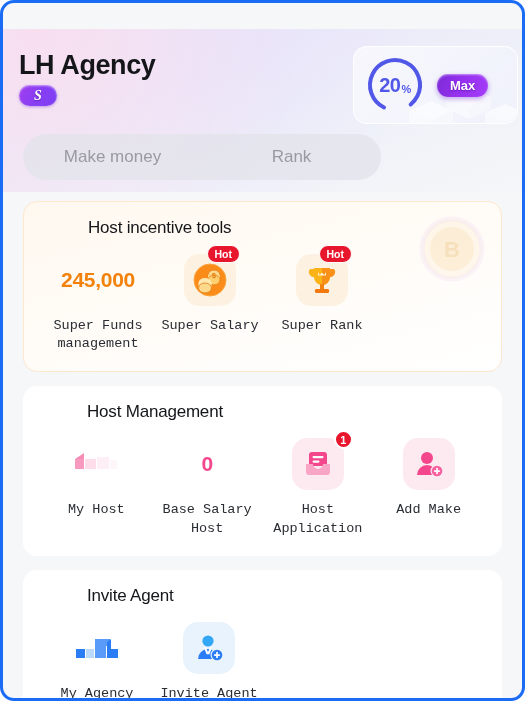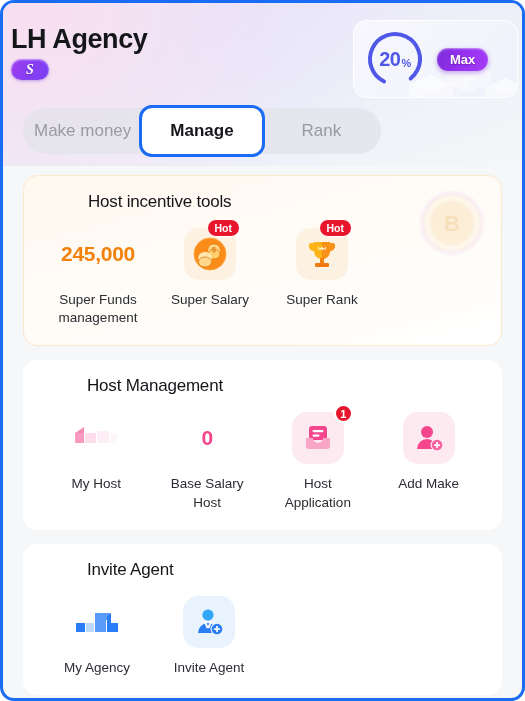--- a/index.html
+++ b/index.html
@@ -18,21 +18,22 @@
     background: #f6f7f9;
   }
   
   .header {
     position: relative;
     height: 163px;
     background:
       radial-gradient(circle at 6% 0%, #f7dff0 0%, rgba(247,223,240,0) 52%),
       radial-gradient(circle at 42% -10%, #e8e4fb 0%, rgba(232,228,251,0) 60%),
       linear-gradient(160deg, #f4e6f4 0%, #eceaf9 34%, #eef1f8 62%, #f5f6f9 100%);
-    padding: 22px 20px 0 8px;
+    padding: 22px 20px 0 16px;
+    margin-top: 26px;
   }
   .title-row { display: flex; flex-direction: column; gap: 6px; }
   .agency-title {
     font-size: 27px; font-weight: 700; color: #14161a;
     letter-spacing: -0.4px; line-height: 1.05;
   }
   .s-badge {
     width: 38px; height: 21px; border-radius: 11px;
     background: linear-gradient(120deg, #a23df0 0%, #8a3ef2 45%, #7b3ff5 100%);
     box-shadow: 0 1px 3px rgba(122,60,220,.45), inset 0 1px 2px rgba(255,255,255,.55);
@@ -139,21 +140,21 @@
   .tile .iconbox.pinkbg { background: #fdeaf1; }
   .tile .iconbox.bluebg { background: #e9f3fe; }
   .tile .bignum {
     height: 52px; display: flex; align-items: center; justify-content: center;
     font-size: 21px; font-weight: 700; letter-spacing: -.3px;
   }
   .bignum.orange { color: #f2820c; }
   .bignum.pink   { color: #f4468d; }
   .tile .label {
     margin-top: 11px; text-align: center;
-    font-size: 13.5px; color: #2a2d33; line-height: 1.35;
+    font-size: 13.5px; color: #2a2d33; line-height: 1.35; font-family: Liberation Mono, monospace;
   }
   .hot {
     position: absolute; top: -9px; right: -4px;
     background: #e8162d; color: #fff;
     font-size: 10.5px; font-weight: 700;
     padding: 2px 7px; border-radius: 9px;
     border: 1.5px solid #fff;
     line-height: 1.15;
   }
   .count-badge {
@@ -203,21 +204,20 @@
           <span>20</span>
             <i>%</i>
         </div>
       </div>
 
       <div class="max-pill">Max</div>
     </div>
 
     <div class="tabbar">
       <div class="tab">Make money</div>
-      <div class="tab active focused">Manage</div>
       <div class="tab">Rank</div>
     </div>
   </div>
 
   <div class="card incentive">
     <svg class="deco-coin" viewBox="0 0 74 74">
       <circle cx="37" cy="37" r="30" fill="#fbe6c4" opacity=".55"></circle>
       <circle cx="37" cy="37" r="22" fill="#f7d79e" opacity=".6"></circle>
       <circle cx="37" cy="37" r="30" fill="none" stroke="#e9d2f2" stroke-width="5" opacity=".45"></circle>
       <text x="37" y="45" font-size="22" font-weight="700" fill="#e9b867" text-anchor="middle" opacity=".65">B</text>

